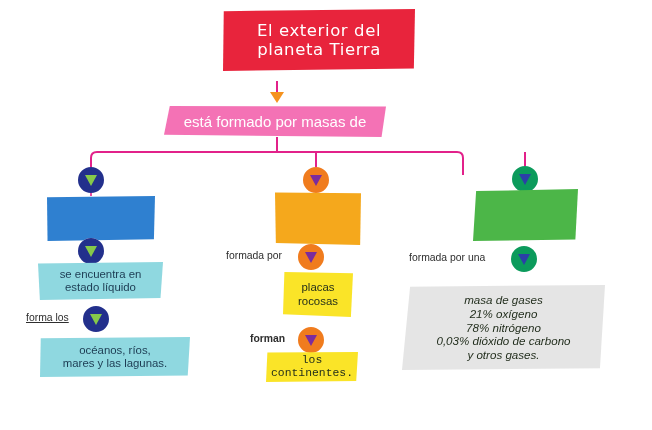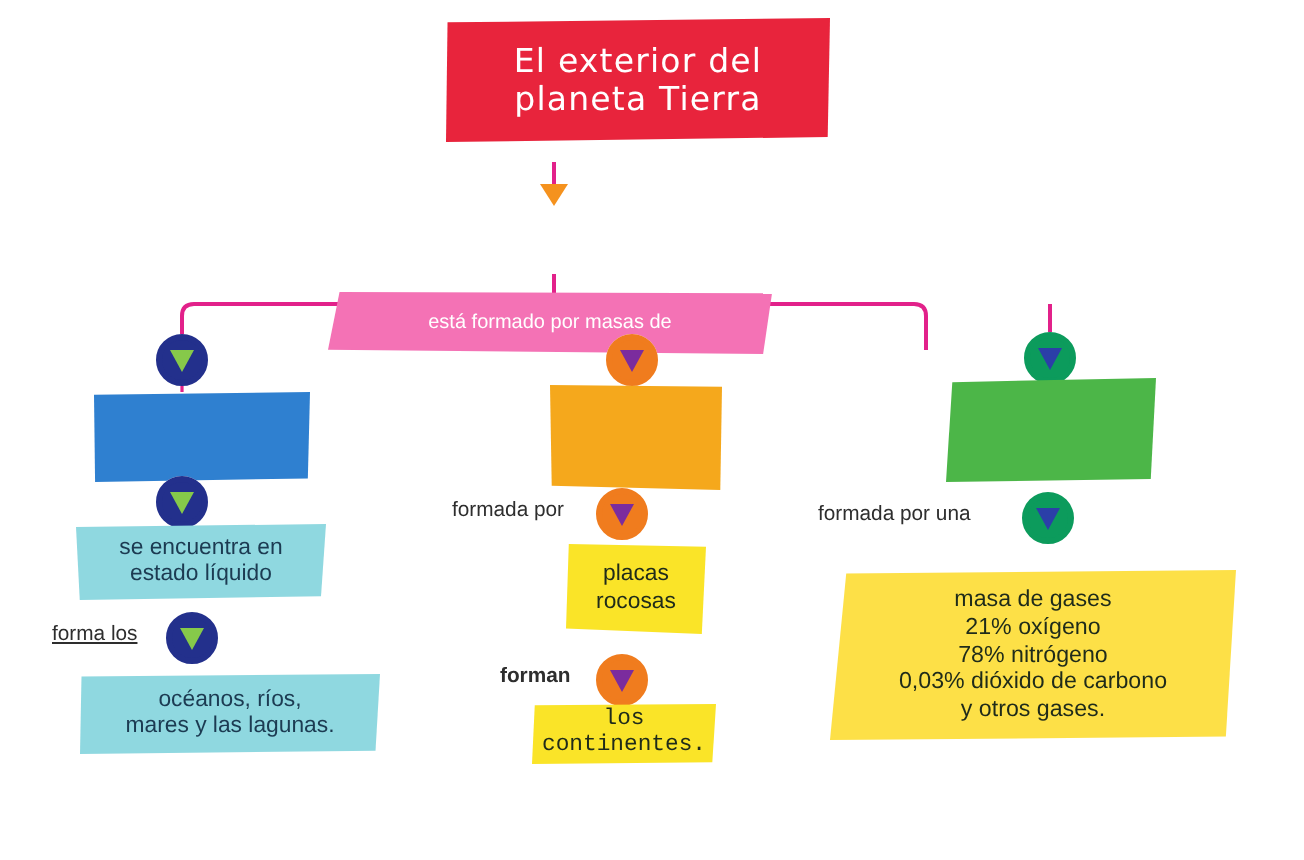--- a/index.html
+++ b/index.html
@@ -47,23 +47,22 @@
   }
 
   
   #connector-banner {
     left: 164px;
     top: 106px;
     width: 222px;
     height: 31px;
     background: #f472b5;
     color: #ffffff;
-    font-size: 10px;
+    font-size: 15px;
     clip-path: polygon(2.6% 0%, 100% 2%, 98% 100%, 0% 93%);
-    margin-top: 40px;
   }
 
   
   .blank-box { }
   #blank-hydro {
     left: 47px; top: 196px; width: 108px; height: 45px;
     background: #2f80d0;
     clip-path: polygon(0% 3%, 100% 0%, 99% 96%, 0.5% 100%);
   }
   #blank-geo {
@@ -93,23 +92,24 @@
     background: #fae428; color: #1f2b1a; font-size: 11.4px;
     clip-path: polygon(2% 0%, 100% 3%, 97% 100%, 0% 94%);
   }
   #box-continentes {
     left: 266px; top: 352px; width: 92px; height: 30px;
     background: #fae428; color: #1f2b1a; font-size: 11.4px;
     clip-path: polygon(1.5% 2%, 100% 0%, 98% 97%, 0% 100%);
     font-family: Liberation Mono, monospace;
   }
   #box-gases {
-    left: 415px; top: 285px; width: 203px; height: 85px;
-    background: #fde047; color: #1f2b1a; font-size: 11.6px;
+    left: 402px; top: 285px; width: 203px; height: 85px;
+    background: #e5e5e5; color: #1f2b1a; font-size: 11.6px;
     clip-path: polygon(4% 2%, 100% 0%, 97.5% 98%, 0% 100%);
+    font-style: italic;
   }
 
   
   .link-label {
     position: absolute;
     font-size: 10.4px;
     color: #2e2e2e;
     white-space: nowrap;
   }
   #label-forma-los  { left: 26px;  top: 312px; text-decoration: underline; }

